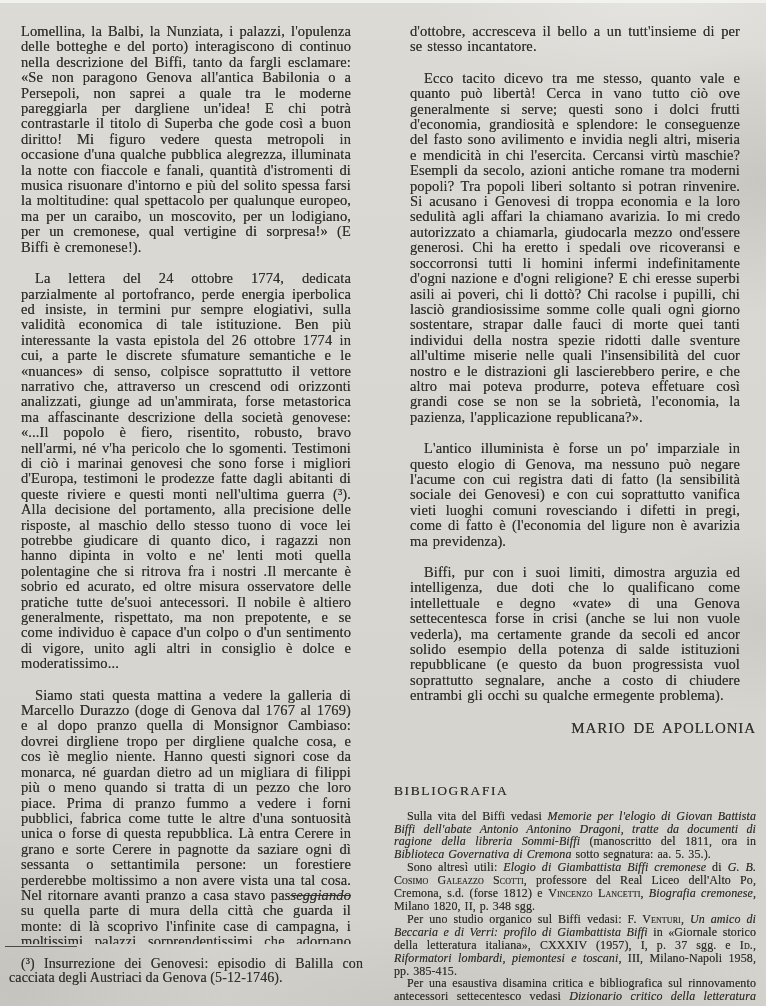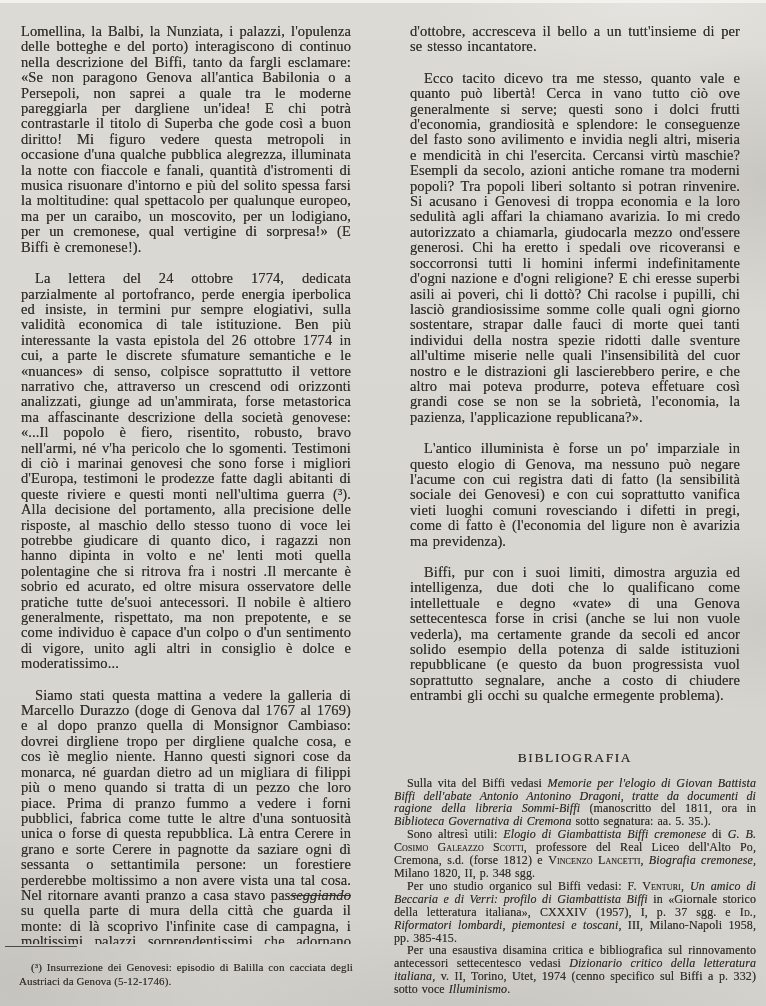--- a/index.html
+++ b/index.html
@@ -56,41 +56,41 @@
     top: 946px;
     width: 362px;
   }
   .footnote-rule {
     width: 72px;
     height: 0;
     border-top: 1.3px solid #4c4944;
     margin: 0 0 10px 0;
   }
   .footnote {
-    margin: 14px;
-    font-size: 11px;
+    margin: 4px;
+    font-size: 14px;
     line-height: 13.9px;
     text-align: justify;
     text-indent: 12px;
     letter-spacing: 0.1px;
     text-shadow: 0 0 0.45px rgba(51,48,43,0.65);
   }
 
   .authors {
     margin-top: 13px;
     text-align: right;
     font-size: 15px;
     line-height: 17px;
     letter-spacing: 0.9px;
     word-spacing: 3px;
     text-shadow: 0 0 0.55px rgba(51,48,43,0.75);
   }
   .bib-title {
     margin: 46px 0 0 0;
-    text-align: center;
+    text-align: left;
     font-size: 13.5px;
     font-weight: normal;
     letter-spacing: 1.6px;
     word-spacing: 2px;
     text-shadow: 0 0 0.5px rgba(51,48,43,0.7);
   }
   .bib-p {
     margin: 0;
     font-size: 12px;
     line-height: 12.9px;
@@ -120,20 +120,21 @@
     <p class="footnote">(³) Insurrezione dei Genovesi: episodio di Balilla con cacciata degli Austriaci da Genova (5-12-1746).</p>
   </div>
 
   <div class="col col-right">
     <p class="body-p">d'ottobre, accresceva il bello a un tutt'insieme di per se stesso incantatore.</p>
     <p class="body-p indent">Ecco tacito dicevo tra me stesso, quanto vale e quanto può libertà! Cerca in vano tutto ciò ove generalmente si serve; questi sono i dolci frutti d'economia, grandiosità e splendore: le conseguenze del fasto sono avilimento e invidia negli altri, miseria e mendicità in chi l'esercita. Cercansi virtù maschie? Esempli da secolo, azioni antiche romane tra moderni popoli? Tra popoli liberi soltanto si potran rinvenire. Si acusano i Genovesi di troppa economia e la loro sedulità agli affari la chiamano avarizia. Io mi credo autorizzato a chiamarla, giudocarla mezzo ond'essere generosi. Chi ha eretto i spedali ove ricoveransi e soccorronsi tutti li homini infermi indefinitamente d'ogni nazione e d'ogni religione? E chi eresse superbi asili ai poveri, chi li dottò? Chi racolse i pupilli, chi lasciò grandiosissime somme colle quali ogni giorno sostentare, strapar dalle fauci di morte quei tanti individui della nostra spezie ridotti dalle sventure all'ultime miserie nelle quali l'insensibilità del cuor nostro e le distrazioni gli lascierebbero perire, e che altro mai poteva produrre, poteva effetuare così grandi cose se non se la sobrietà, l'economia, la pazienza, l'applicazione republicana?».</p>
     <p class="body-p indent">L'antico illuminista è forse un po' imparziale in questo elogio di Genova, ma nessuno può negare l'acume con cui registra dati di fatto (la sensibilità sociale dei Genovesi) e con cui soprattutto vanifica vieti luoghi comuni rovesciando i difetti in pregi, come di fatto è (l'economia del ligure non è avarizia ma previdenza).</p>
     <p class="body-p indent">Biffi, pur con i suoi limiti, dimostra arguzia ed intelligenza, due doti che lo qualificano come intellettuale e degno «vate» di una Genova settecentesca forse in crisi (anche se lui non vuole vederla), ma certamente grande da secoli ed ancor solido esempio della potenza di salde istituzioni repubblicane (e questo da buon progressista vuol soprattutto segnalare, anche a costo di chiudere entrambi gli occhi su qualche ermegente problema).</p>
 
     <div class="authors">
+      <div>MARIO DE APOLLONIA</div>
     </div>
 
     <h3 class="bib-title">BIBLIOGRAFIA</h3>
 
     <p class="bib-p bib-first"><span>Sulla vita del Biffi vedasi </span><span class="it">Memorie per l'elogio di Giovan Battista Biffi dell'abate Antonio Antonino Dragoni, tratte da documenti di ragione della libreria Sommi-Biffi</span><span> (manoscritto del 1811, ora in </span><span class="it">Biblioteca Governativa di Cremona</span><span> sotto segnatura: aa. 5. 35.).</span></p>
 
     <p class="bib-p"><span>Sono altresì utili: </span><span class="it">Elogio di Giambattista Biffi cremonese</span><span> di </span><span class="it">G. B.</span><span> </span><span class="sc">Cosimo Galeazzo Scotti</span><span>, professore del Real Liceo dell'Alto Po, Cremona, s.d. (forse 1812) e </span><span class="sc">Vincenzo Lancetti</span><span>, </span><span class="it">Biografia cremonese</span><span>, Milano 1820, II, p. 348 sgg.</span></p>
 
     <p class="bib-p"><span>Per uno studio organico sul Biffi vedasi: </span><span class="sc">F. Venturi</span><span>, </span><span class="it">Un amico di Beccaria e di Verri: profilo di Giambattista Biffi</span><span> in «Giornale storico della letteratura italiana», CXXXIV (1957), I, p. 37 sgg. e </span><span class="sc">Id.</span><span>, </span><span class="it">Riformatori lombardi, piemontesi e toscani</span><span>, III, Milano-Napoli 1958, pp. 385-415.</span></p>
 

